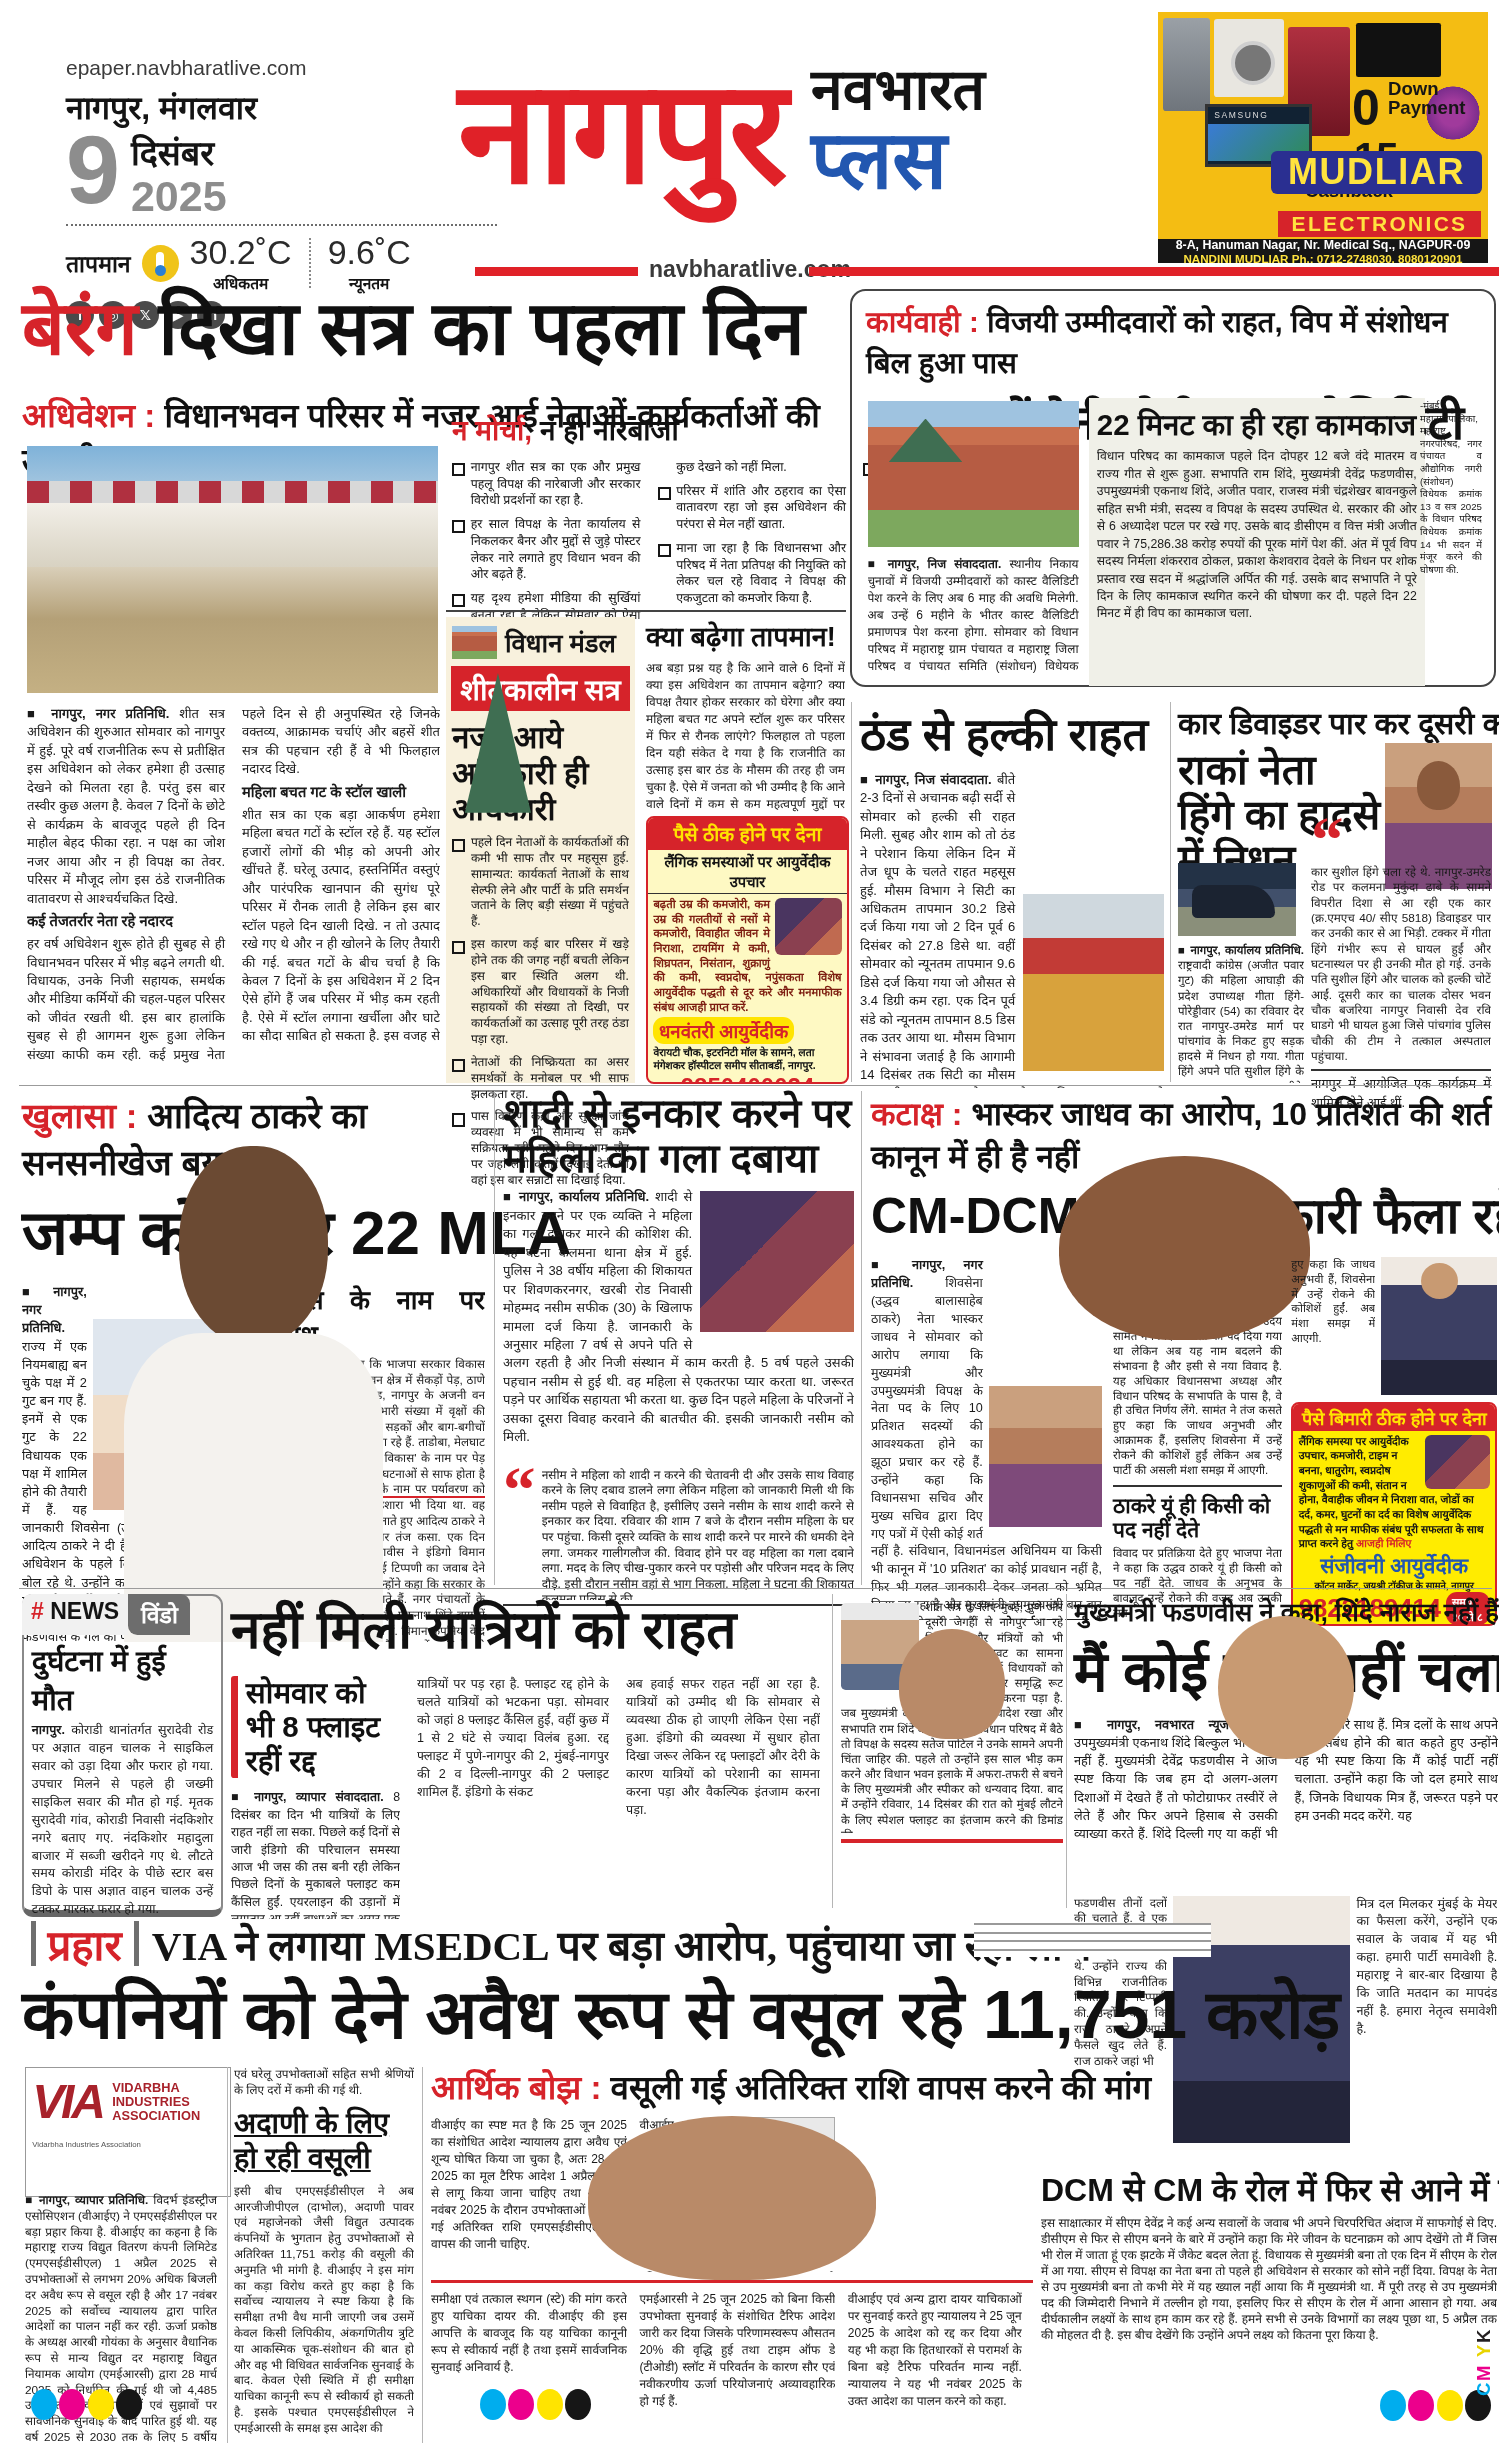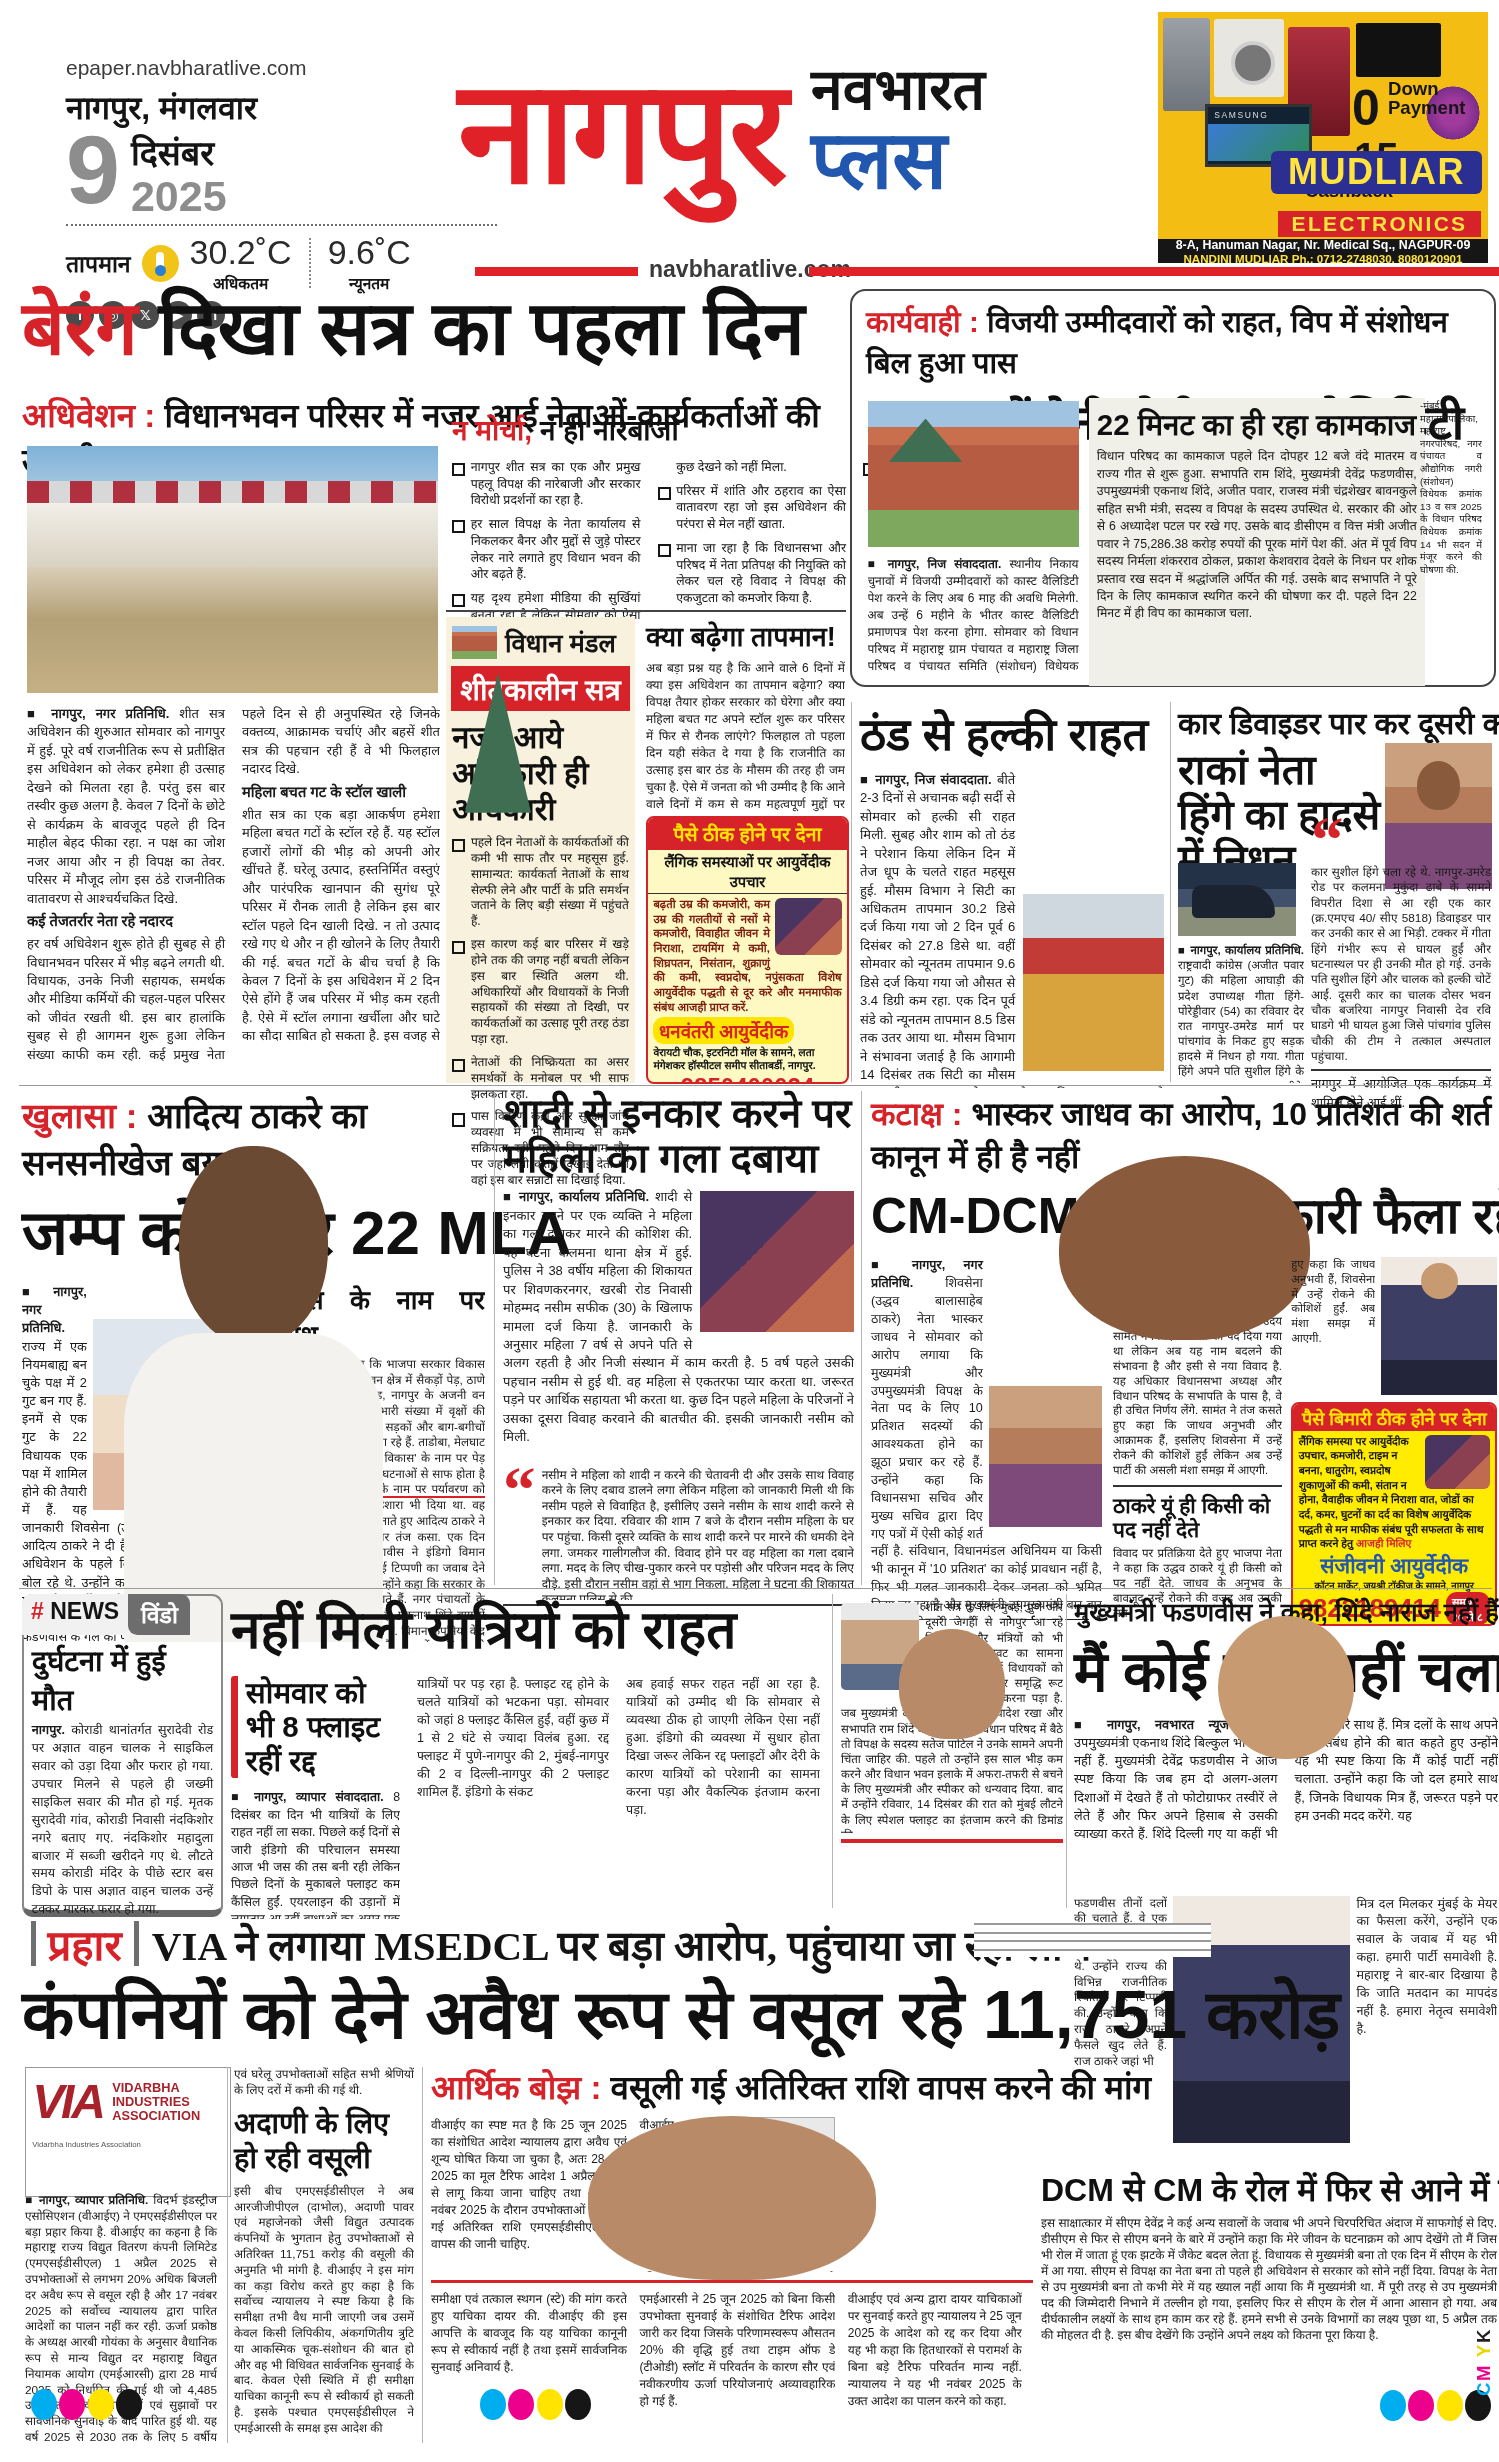--- a/index.html
+++ b/index.html
@@ -421,21 +421,21 @@
     </div>
     <div style="font-size:7.8px;color:#555;margin-top:11px;">Vidarbha Industries Association</div>
   </div>
   <div class="abs bt" style="left:25px;top:2193px;width:192px;height:250px;font-size:11.8px;line-height:1.34;">
     <span class="by">■ नागपुर, व्यापार प्रतिनिधि.</span> <span>विदर्भ इंडस्ट्रीज एसोसिएशन (वीआईए) ने एमएसईडीसीएल पर बड़ा प्रहार किया है. वीआईए का कहना है कि महाराष्ट्र राज्य विद्युत वितरण कंपनी लिमिटेड (एमएसईडीसीएल) 1 अप्रैल 2025 से उपभोक्ताओं से लगभग 20% अधिक बिजली दर अवैध रूप से वसूल रही है और 17 नवंबर 2025 को सर्वोच्च न्यायालय द्वारा पारित आदेशों का पालन नहीं कर रही. ऊर्जा प्रकोष्ठ के अध्यक्ष आरबी गोयंका के अनुसार वैधानिक रूप से मान्य विद्युत दर महाराष्ट्र विद्युत नियामक आयोग (एमईआरसी) द्वारा 28 मार्च 2025 को निर्धारित की गई थी जो 4,485 उपभोक्ताओं की आपत्तियों एवं सुझावों पर सार्वजनिक सुनवाई के बाद पारित हुई थी. यह वर्ष 2025 से 2030 तक के लिए 5 वर्षीय टैरिफ आदेश था जिसमें बीपीएल</span>
   </div>
 
   <div class="vline" style="left:227px;top:2067px;height:376px;"></div>
   <div class="abs" style="left:234px;top:2067px;width:180px;">
     <div class="bt" style="font-size:11.8px;line-height:1.34;">एवं घरेलू उपभोक्ताओं सहित सभी श्रेणियों के लिए दरों में कमी की गई थी.</div>
-    <h3 style="font-size:29px;line-height:1.2;margin:7.8px 0;">अदाणी के लिए हो रही वसूली</h3>
+    <h3 style="font-size:29px;line-height:1.2;margin:7.8px 0;text-decoration:underline;">अदाणी के लिए हो रही वसूली</h3>
     <div class="bt" style="font-size:11.8px;line-height:1.34;height:256px;">इसी बीच एमएसईडीसीएल ने अब आरजीजीपीएल (दाभोल), अदाणी पावर एवं महाजेनको जैसी विद्युत उत्पादक कंपनियों के भुगतान हेतु उपभोक्ताओं से अतिरिक्त 11,751 करोड़ की वसूली की अनुमति भी मांगी है. वीआईए ने इस मांग का कड़ा विरोध करते हुए कहा है कि सर्वोच्च न्यायालय ने स्पष्ट किया है कि समीक्षा तभी वैध मानी जाएगी जब उसमें केवल किसी लिपिकीय, अंकगणितीय त्रुटि या आकस्मिक चूक-संशोधन की बात हो और वह भी विधिवत सार्वजनिक सुनवाई के बाद. केवल ऐसी स्थिति में ही समीक्षा याचिका कानूनी रूप से स्वीकार्य हो सकती है. इसके पश्चात एमएसईडीसीएल ने एमईआरसी के समक्ष इस आदेश की</div>
   </div>
 
   <div class="vline" style="left:422px;top:2067px;height:376px;"></div>
   <div class="abs" style="left:431px;top:2064px;width:602px;">
     <h3 style="font-size:33px;white-space:nowrap;"><span class="red">आर्थिक बोझ :</span> <span>वसूली गई अतिरिक्त राशि वापस करने की मांग</span></h3>
     <div style="display:flex;margin-top:7.8px;">
       <div class="bt" style="width:196px;font-size:12px;height:155px;">वीआईए का स्पष्ट मत है कि 25 जून 2025 का संशोधित आदेश न्यायालय द्वारा अवैध एवं शून्य घोषित किया जा चुका है, अतः 28 मार्च 2025 का मूल टैरिफ आदेश 1 अप्रैल 2025 से लागू किया जाना चाहिए तथा अप्रैल से नवंबर 2025 के दौरान उपभोक्ताओं से वसूली गई अतिरिक्त राशि एमएसईडीसीएल द्वारा वापस की जानी चाहिए.</div>
       <div style="width:12.4px;"></div>
       <div class="bt" style="width:196px;font-size:12px;height:155px;">

